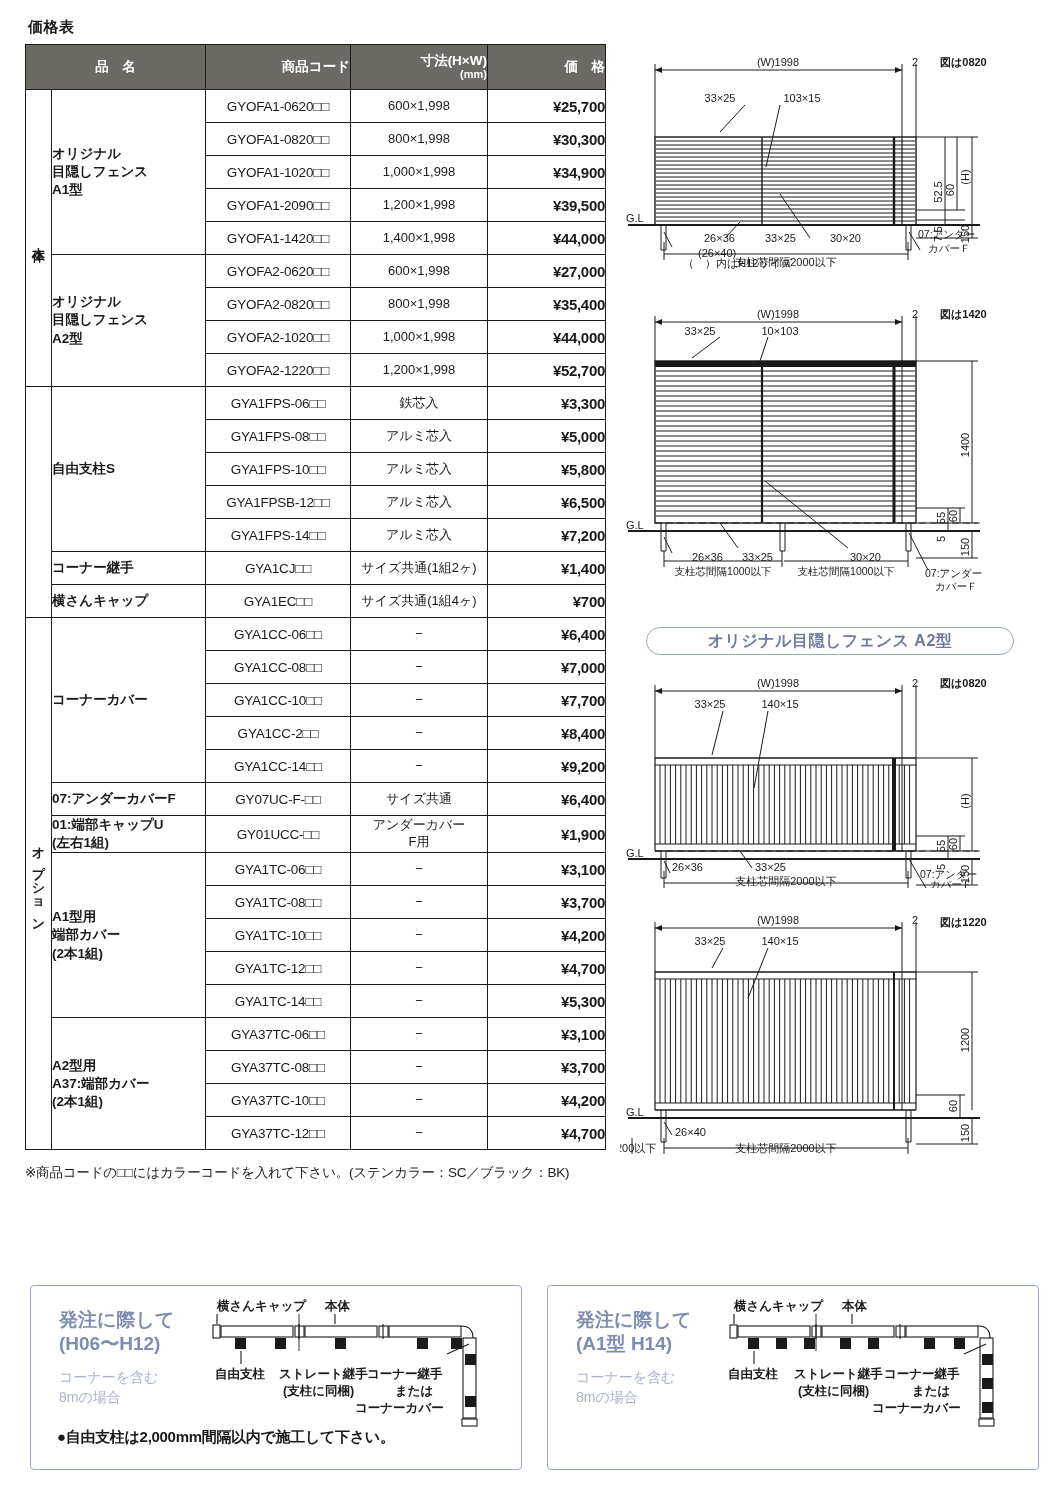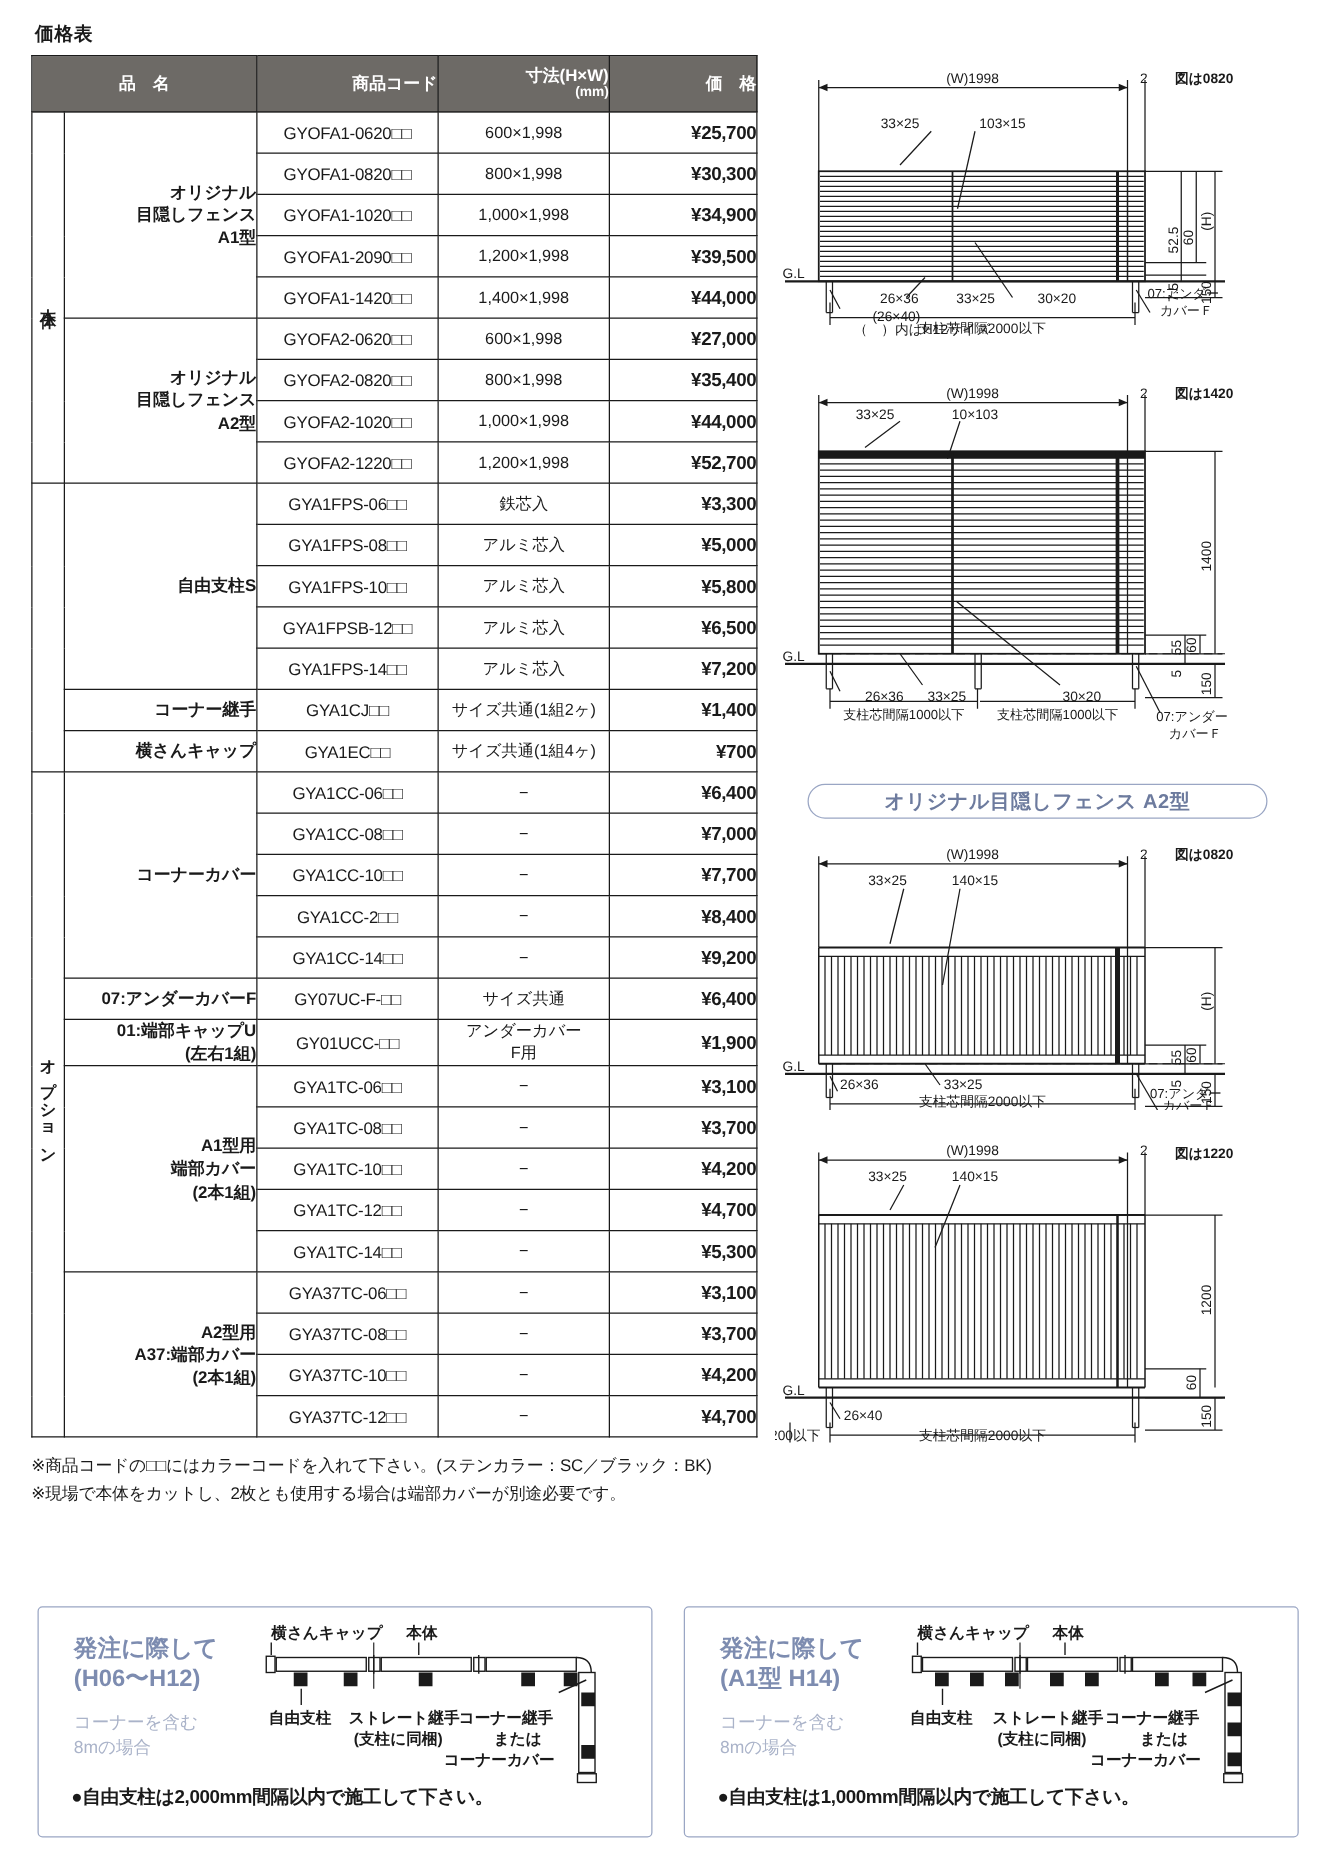--- a/index.html
+++ b/index.html
@@ -23,21 +23,21 @@
   thead th.sep{border-left:1px solid #ffffff;text-align:right;}
   .hdr-sub{font-size:11px;font-weight:bold;display:block;}
 
   td.catcell{
     width:26px;text-align:center;vertical-align:middle;font-weight:bold;font-size:13px;
   }
   td.catcell .vert{
     writing-mode:vertical-rl;text-orientation:upright;letter-spacing:3px;
     display:inline-block;line-height:1;
   }
-  td.namecell{text-align:right;vertical-align:middle;font-weight:bold;font-size:13.5px;line-height:1.35;}
+  td.namecell{text-align:left;vertical-align:middle;font-weight:bold;font-size:13.5px;line-height:1.35;}
   td.codecell{text-align:center;vertical-align:middle;font-size:13.5px;letter-spacing:-0.2px;padding:7px 0;}
   td.dimcell{text-align:center;vertical-align:middle;font-size:13px;line-height:1.3;}
   td.pricecell{text-align:right;vertical-align:middle;font-weight:bold;font-size:15px;padding-right:12px;letter-spacing:-0.3px;}
   .rowh{height:33px;}
 
   .notes{margin-top:12px;font-size:13.5px;line-height:1.62;letter-spacing:-0.2px;}
 
   
   .right{position:absolute;left:620px;top:42px;width:420px;}
   .pill{
@@ -351,21 +351,20 @@
             <td class="dimcell">
               <div>−</div>
             </td>
             <td class="pricecell">¥4,700</td>
           </tr>
         </tbody>
     </table>
 
     <div class="notes">
       <div>※商品コードの□□にはカラーコードを入れて下さい。(ステンカラー：SC／ブラック：BK)</div>
-      <div>※現場で本体をカットし、2枚とも使用する場合は端部カバーが別途必要です。</div>
     </div>
   </div>
 
   <div class="right">
 
 
     <div class="dgwrap">
       <svg width="420" height="225" viewBox="0 0 420 225">
         <g stroke="#1a1a1a" fill="none" stroke-width="1">
 
@@ -910,17 +909,16 @@
             <text x="118" y="14">本体</text>
             <text x="4" y="82">自由支柱</text>
             <text x="70" y="82">ストレート継手</text>
             <text x="74" y="99">(支柱に同梱)</text>
             <text x="160" y="82">コーナー継手</text>
             <text x="188" y="99">または</text>
             <text x="148" y="116">コーナーカバー</text>
           </g>
         </svg>
       </div>
-      <div class="ib-foot">●自由支柱は1,000mm間隔以内で施工して下さい。</div>
     </div>
   </div>
 
 </div>
 
 </body></html>

